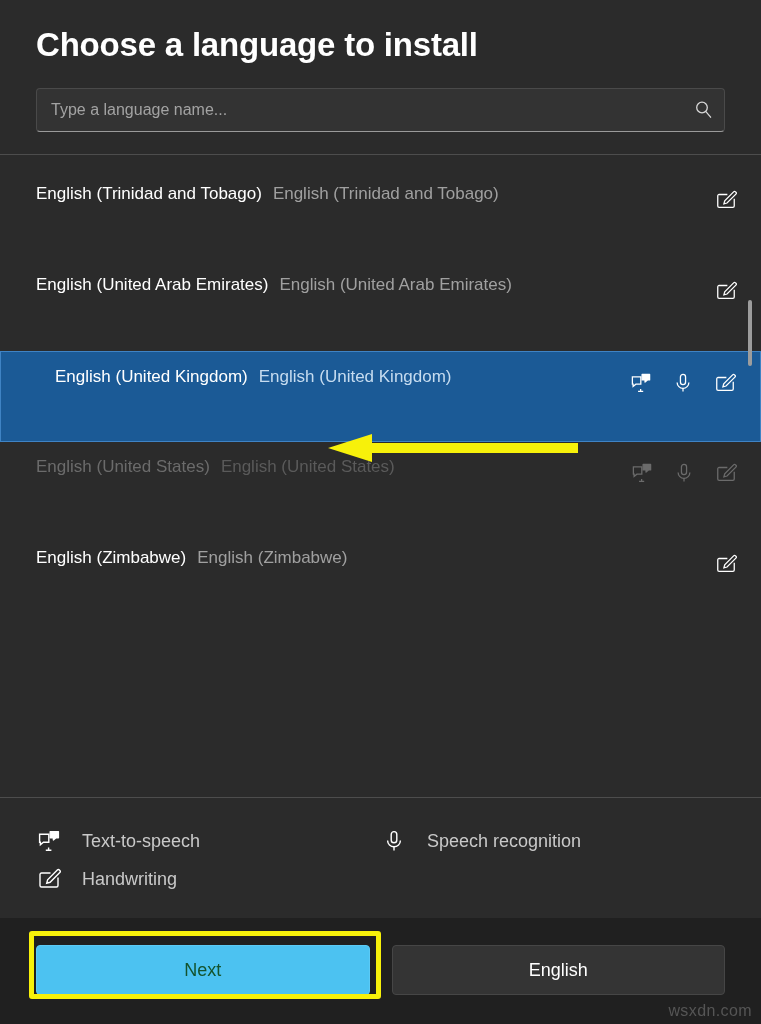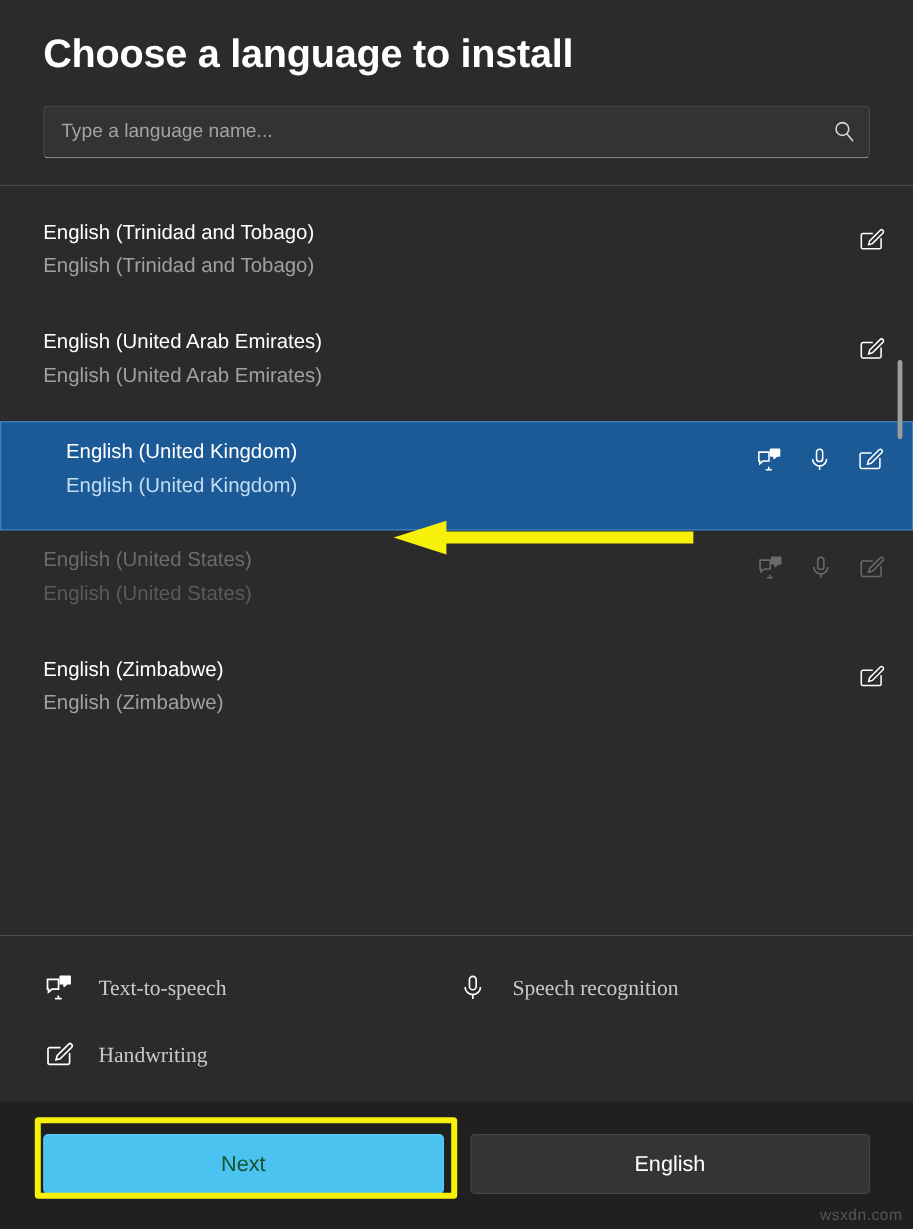--- a/index.html
+++ b/index.html
@@ -100,21 +100,21 @@
     padding: 16px 22px 0 36px;
     display: flex;
     align-items: flex-start;
     justify-content: space-between;
   }
   .lang-row.selected {
     background: #1b5a96;
     border: 1px solid #3f83c4;
     padding-left: 54px;
   }
-  .lang-text { display: flex; flex-direction: column; gap: 11px; }
+  .lang-text { display: flex; flex-direction: row; gap: 11px; }
   .lang-primary {
     font-size: 17px;
     color: #ffffff;
     line-height: 1;
   }
   .lang-secondary {
     font-size: 17px;
     color: #a0a0a0;
     line-height: 1;
   }
@@ -160,22 +160,21 @@
 
   
   .legend {
     flex: 0 0 auto;
     padding: 30px 36px 26px 36px;
     background: #2b2b2b;
   }
   .legend-grid {
     display: grid;
     grid-template-columns: 345px auto;
-    row-gap: 30px;
-    font-family: Liberation Serif, serif;
+    row-gap: 12px;
   }
   .legend-item {
     display: flex;
     align-items: center;
     gap: 20px;
     color: #ffffff;
   }
   .legend-label {
     font-size: 18px;
     color: #c9c9c9;
@@ -233,21 +232,21 @@
     top: 432px;
     width: 250px;
     height: 32px;
     pointer-events: none;
   }
 
   .watermark {
     position: absolute;
     right: 9px;
     bottom: 4px;
-    font-size: 13px;
+    font-size: 16px;
     color: #555555;
     letter-spacing: 0.4px;
   }
 </style>
 </head>
 <body>
 
 <div class="dialog">
 
   <div class="header">

